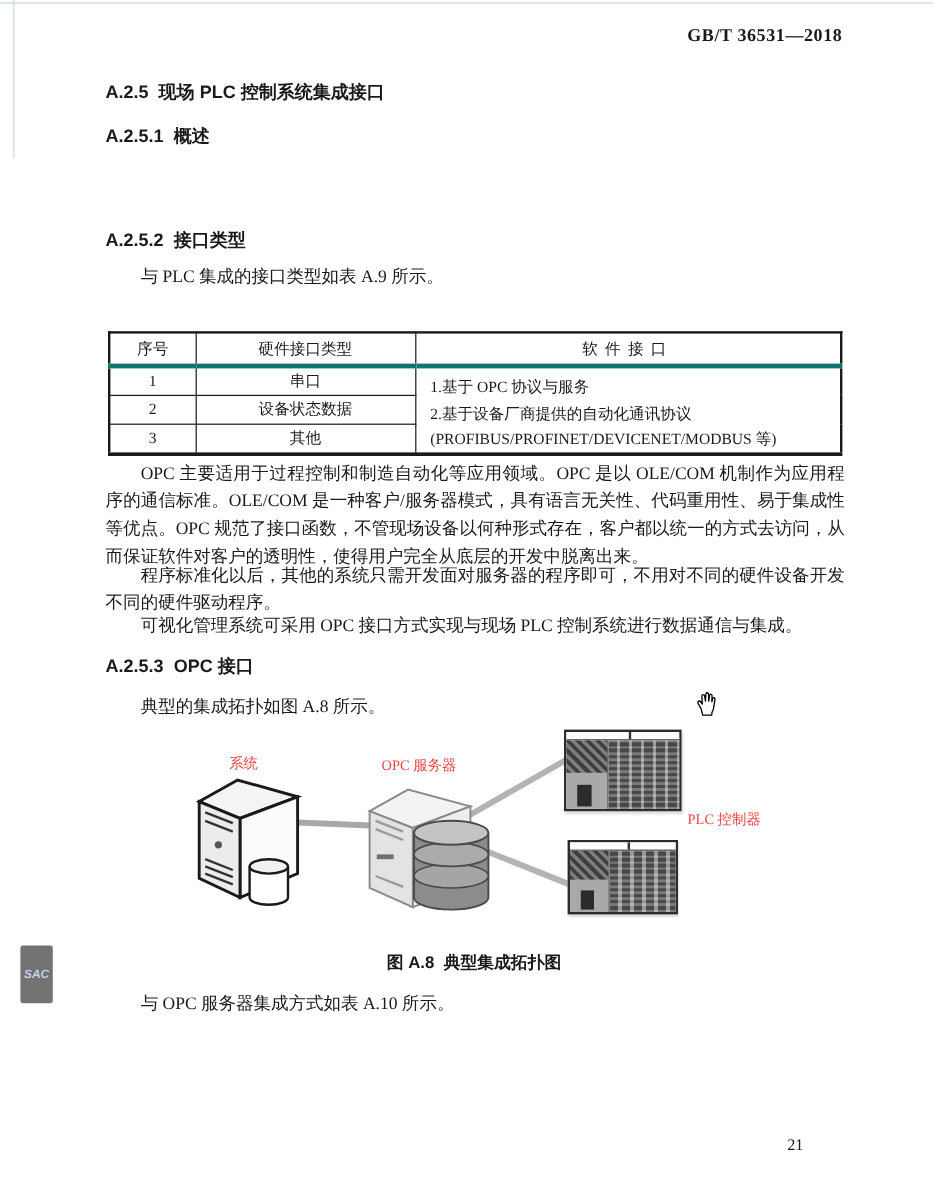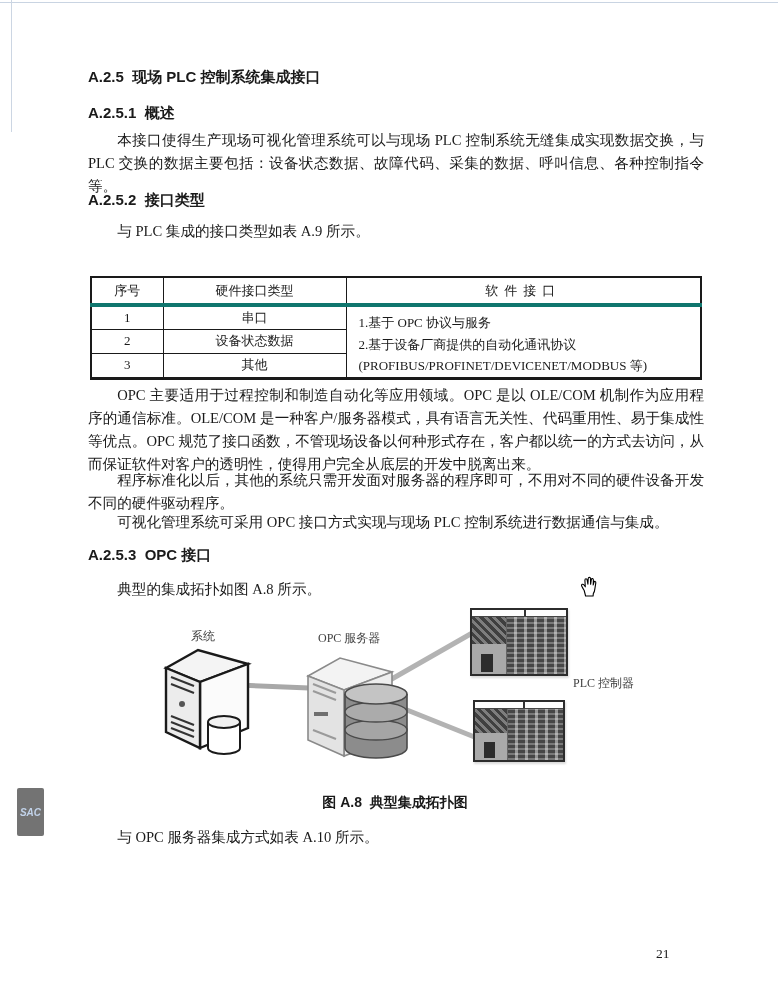--- a/index.html
+++ b/index.html
@@ -43,21 +43,21 @@
   table.t9 { border-collapse:collapse; table-layout:fixed; width:610px;
              font-size:13px; }
   table.t9 td, table.t9 th { border:1px solid #1a1a1a; text-align:center; vertical-align:middle; font-weight:normal; padding:0 4px; }
   table.t9 { border:2px solid #1a1a1a; border-bottom:3px solid #1a1a1a; }
   table.t9 tr.hrow th { height:28px; border-bottom:4px solid #0f766e; }
   table.t9 tr.drow td { height:23px; }
   td.sw-cell { text-align:left !important; vertical-align:top !important; padding:5px 10px 0 12px !important; line-height:21.5px; }
   .colspace { letter-spacing:6px; }
   
   .diagram { left:0; top:598px; width:778px; height:186px; }
-  .dlabel { position:absolute; font-size:12px; color:#404040; font-family:"Liberation Serif",serif; white-space:nowrap; }
+  .dlabel { position:absolute; font-size:12px; color:#ef4444; font-family:"Liberation Serif",serif; white-space:nowrap; }
   .lbl-sys { left:191px; top:30px; }
   .lbl-opc { left:318px; top:32px; }
   .lbl-plc { left:573px; top:77px; }
   .plc-shot { position:absolute; border:2px solid #2c2c2c; background:#fff; display:flex; flex-direction:column; box-shadow:1px 2px 2px rgba(0,0,0,.15); }
   .plc-top { height:7px; background:#fdfdfd; border-bottom:1px solid #444; position:relative; }
   .plc-top::after { content:""; position:absolute; left:55%; top:0; width:2px; height:6px; background:#333; }
   .plc-body { flex:1; display:flex; }
   .plc-left { width:37%; position:relative; background:#a9a9a9; border-right:1px solid #666; }
   .plc-left::before { content:""; position:absolute; left:0; top:0; right:0; height:48%;
       background:repeating-linear-gradient(45deg,#3f3f3f 0 3px,#7d7d7d 3px 6px); }
@@ -74,24 +74,24 @@
 </style>
 </head>
 <body>
 
 <div class="page">
 
   <div class="scan-line-top"></div>
   <div class="scan-line-left"></div>
   <div class="watermark">SAC</div>
 
+  <div class="abs hcode">GB/T 36531—2018</div>
 
   <div class="abs hd h-a25">A.2.5  现场 PLC 控制系统集成接口</div>
   <div class="abs hd h-a251">A.2.5.1  概述</div>
-  <div class="abs para p1">本接口使得生产现场可视化管理系统可以与现场 PLC 控制系统无缝集成实现数据交换，与 PLC 交换的数据主要包括：设备状态数据、故障代码、采集的数据、呼叫信息、各种控制指令等。</div>
   <div class="abs hd h-a252">A.2.5.2  接口类型</div>
   <div class="abs para p2">与 PLC 集成的接口类型如表 A.9 所示。</div>
 
   <div class="abs tbl-wrap">
     <table class="t9">
       <colgroup>
           <col style="width:72px">
           <col style="width:183px">
           <col style="width:355px">
         </colgroup>

